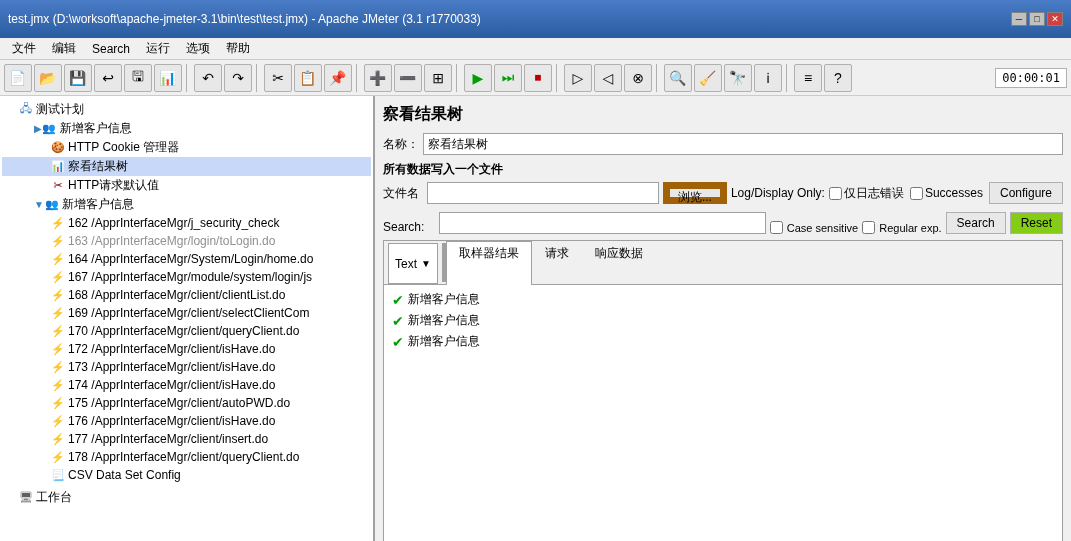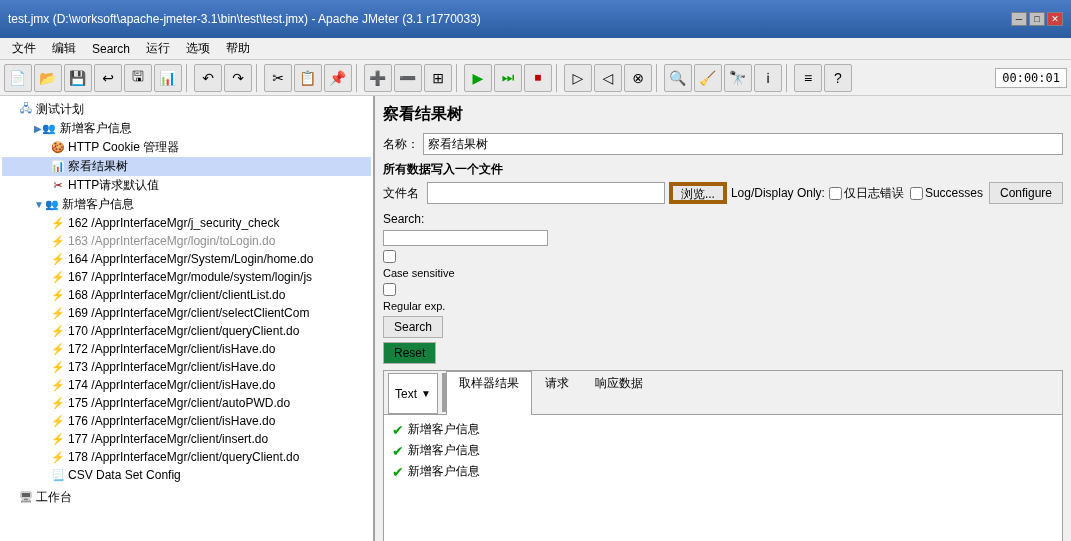--- a/index.html
+++ b/index.html
@@ -141,55 +141,54 @@
     .file-row {
       display: flex;
       align-items: center;
       margin-bottom: 8px;
     }
     .file-row-label { font-size: 12px; margin-right: 8px; flex-shrink: 0; }
     .file-input { flex: 1; height: 22px; border: 1px solid #a0a0a0; background: white; font-size: 12px; padding: 0 4px; }
     .browse-btn {
       height: 22px; padding: 0 8px;
       background: #e8e8e8;
-      border: 4px solid #a16207;
+      border: 7px solid #a16207;
       font-size: 12px;
       cursor: pointer;
       margin: 0 4px;
     }
     .log-checkbox { margin-right: 2px; }
     .configure-btn {
       height: 22px; padding: 0 10px;
       background: #e8e8e8;
       border: 1px solid #b0b0b0;
       font-size: 12px;
       cursor: pointer;
       margin-left: auto;
     }
 
     .search-row {
       display: flex;
-      align-items: flex-start;
+      align-items: flex-end;
       gap: 4px;
       margin-bottom: 6px;
-      flex-direction: column;
     }
     .search-label { font-size: 12px; width: 52px; flex-shrink: 0; }
     .search-input { flex: 1; height: 22px; border: 1px solid #a0a0a0; background: white; padding: 0 4px; font-size: 12px; }
     .search-check-label { font-size: 11px; display: flex; align-items: center; gap: 2px; }
     .search-btn {
       height: 22px; padding: 0 10px;
       background: #e8e8e8;
       border: 1px solid #b0b0b0;
       font-size: 12px;
       cursor: pointer;
     }
     .reset-btn {
       height: 22px; padding: 0 10px;
-      background: #15803d;
+      background: #84cc16;
       border: 1px solid #b0b0b0;
       font-size: 12px;
       cursor: pointer;
     }
 
     
     #result-area {
       flex: 1;
       border: 1px solid #a0a0a0;
       background: white;

